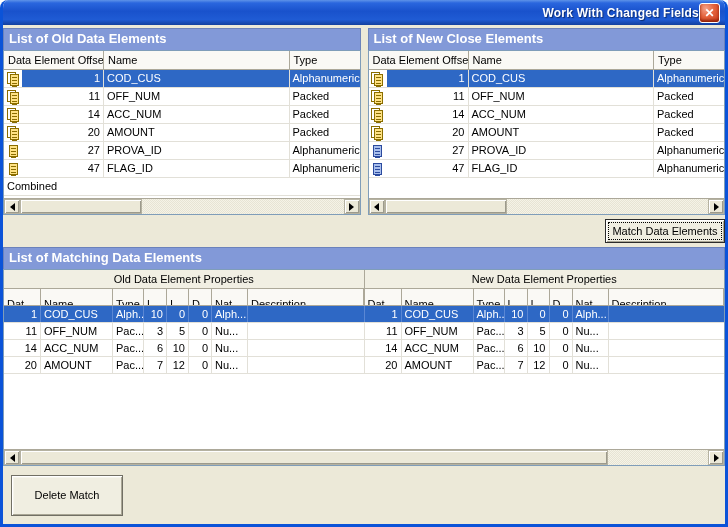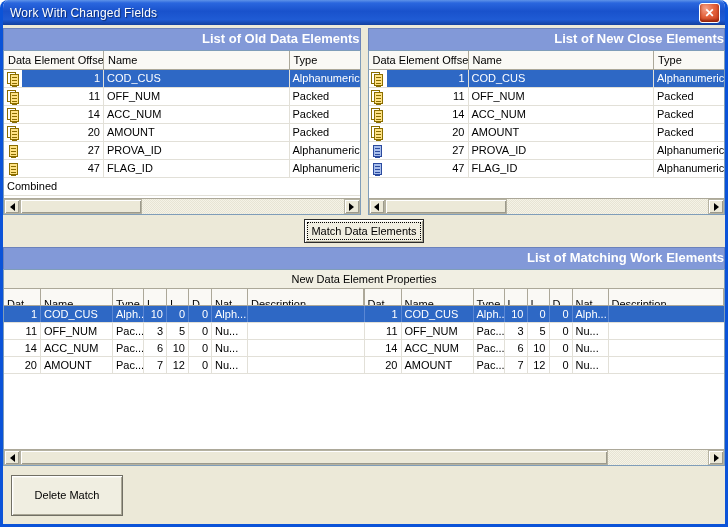--- a/index.html
+++ b/index.html
@@ -8,37 +8,37 @@
     width:728px; height:527px; display:flex; flex-direction:column;
     border:3px solid var(--window_border); border-top:none;
     border-radius:8px 8px 0 0; overflow:hidden; position:relative;
   }
   
   .titlebar {
     height:25px; flex:0 0 25px; display:flex; align-items:center; padding:0 5px 0 7px;
     background:linear-gradient(180deg,#5e93e8 0%,#2a66de 12%,#1952cc 45%,#1f5bd4 78%,#123f9e 100%);
   }
   .titlebar .title {
-    color:#fff; font-weight:normal; font-size:12px; letter-spacing:.2px;
-    text-shadow:1px 1px 1px #0a2a6e; flex:1;
+    color:#fff; font-weight:bold; font-size:12px; letter-spacing:.2px;
+    text-shadow:1px 1px 1px #0a2a6e; flex:1;text-align:right;
   }
   .close-btn {
     width:21px; height:20px; border-radius:3px; border:1px solid #fff;
     background:radial-gradient(circle at 30% 25%,#f4a088 0%,#e4633c 45%,#c93a1b 100%);
     color:#fff; font-weight:bold; font-size:12px; line-height:18px; text-align:center;
     cursor:pointer; box-shadow:inset 0 -2px 3px #8c1f07;
   }
   
   .content { flex:1; background:var(--dialog_bg); padding:3px 0 0 0; display:flex; flex-direction:column; }
   .top-panels { display:flex; gap:7px; padding:0 0; }
   .panel { flex:1; min-width:0; }
   .panel-header {
     height:22px; background:var(--panel_header);
     border:1px solid #6b82bb; border-bottom:none;
-    color:#fff; font-weight:bold; font-size:13px; line-height:20px; padding-left:5px;text-align:right;
+    color:#fff; font-weight:bold; font-size:13px; line-height:20px; padding-left:5px;
   }
   
   .grid { background:#fff; border:1px solid #7F9DB9; height:165px; display:flex; flex-direction:column; font-size:11px; }
   .grid-head { display:flex; height:19px; background:#FAF9F5; border-bottom:1px solid #ACA899; flex:0 0 19px; }
   .hcell { border-right:1px solid #ACA899; padding:3px 3px 0 4px; white-space:nowrap; overflow:hidden; color:#000; }
   .c-offset { width:100px; flex:0 0 100px; }
   .c-name   { flex:1; min-width:0; }
   .c-type   { width:70px; flex:0 0 70px; border-right:none; }
   .grid-body { flex:1; overflow:hidden; background:#fff; }
   .trow { display:flex; height:18px; line-height:17px; border-bottom:1px solid #E2E0D8; cursor:default; }
@@ -68,21 +68,21 @@
   .doc .pg { position:absolute; width:9px; height:12px; border:1px solid; }
   .doc .pg i { display:block; height:1px; margin:2px 1px 0 1px; }
   .doc-yellow .pg, .copy-docs-yellow .pg { background:#FFE284; border-color:#8A6D00; }
   .doc-yellow .pg i, .copy-docs-yellow .pg i { background:#8A6D00; }
   .doc-blue .pg { background:#A8BEEC; border-color:#2B4A9E; }
   .doc-blue .pg i { background:#2B4A9E; }
   .doc .front { left:3px; top:2px; }
   .doc.single .front { left:2px; top:1px; }
   .doc .back { left:0; top:0; background:#fff !important; }
   
-  .match-row { height:32px; flex:0 0 32px; display:flex; align-items:center; justify-content:center; }
+  .match-row { height:32px; flex:0 0 32px; display:flex; align-items:center; justify-content:flex-end; }
   .xp-btn {
     font-family:"Liberation Sans", sans-serif; font-size:11px; color:#000;
     background:#F0EEE1; border:1px solid #716F64;
     box-shadow:inset 1px 1px 0 #fff, inset -1px -1px 0 #A9A695, inset 2px 2px 0 #F6F5EC;
     cursor:pointer;
   }
   .match-btn { width:120px; height:24px; border:1px solid #2b2b2b; outline:1px dotted #000; outline-offset:-4px; }
   
   .matching { padding:0; }
   .match-grid { background:#fff; border:1px solid #7F9DB9; height:197px; display:flex; flex-direction:column; font-size:11px; }
@@ -389,23 +389,24 @@
           </div>
         </div>
       </section>
     </div>
 
     <div class="match-row">
       <button class="xp-btn match-btn">Match Data Elements</button>
     </div>
 
     <section class="panel matching">
-      <div class="panel-header">List of Matching Work Elements</div>
+      <div class="panel-header">List of Matching Data Elements</div>
       <div class="match-grid">
         <div class="group-row">
+          <div class="group-cell">Old Data Element Properties</div>
           <div class="group-cell">New Data Element Properties</div>
         </div>
         <div class="mhead">
           <div class="mhalf left">
               <span class="mcell mc0">Dat...</span>
               <span class="mcell mc1">Name</span>
               <span class="mcell mc2">Type</span>
               <span class="mcell mc3">L...</span>
               <span class="mcell mc4">I...</span>
               <span class="mcell mc5">D...</span>

